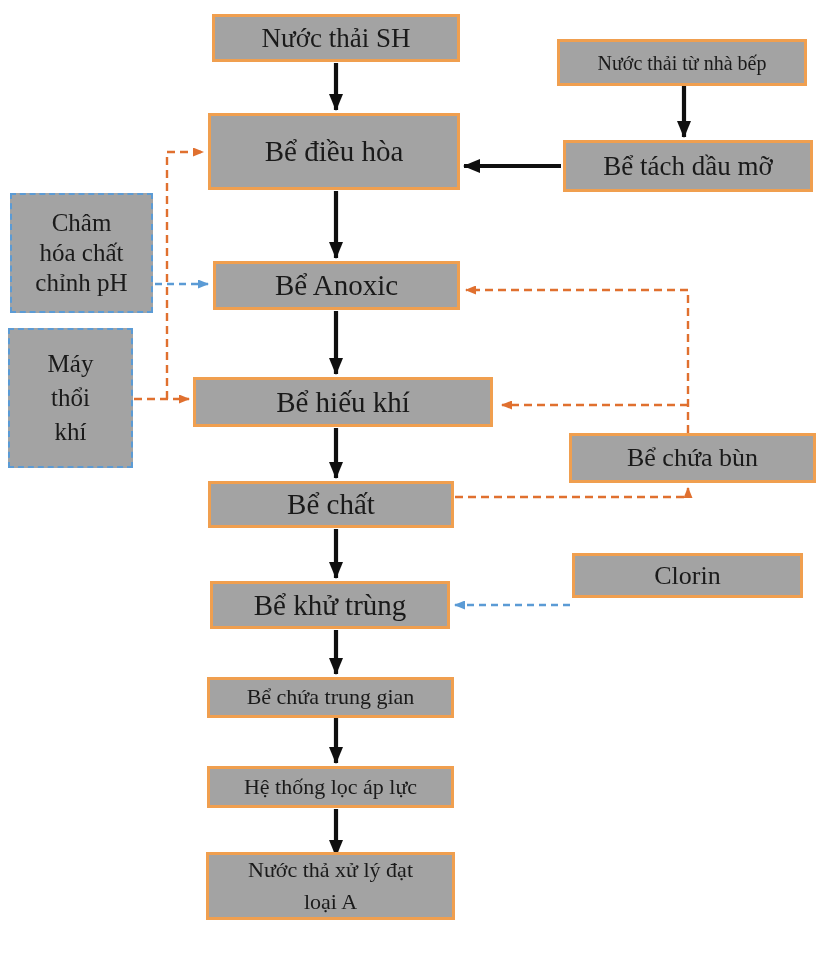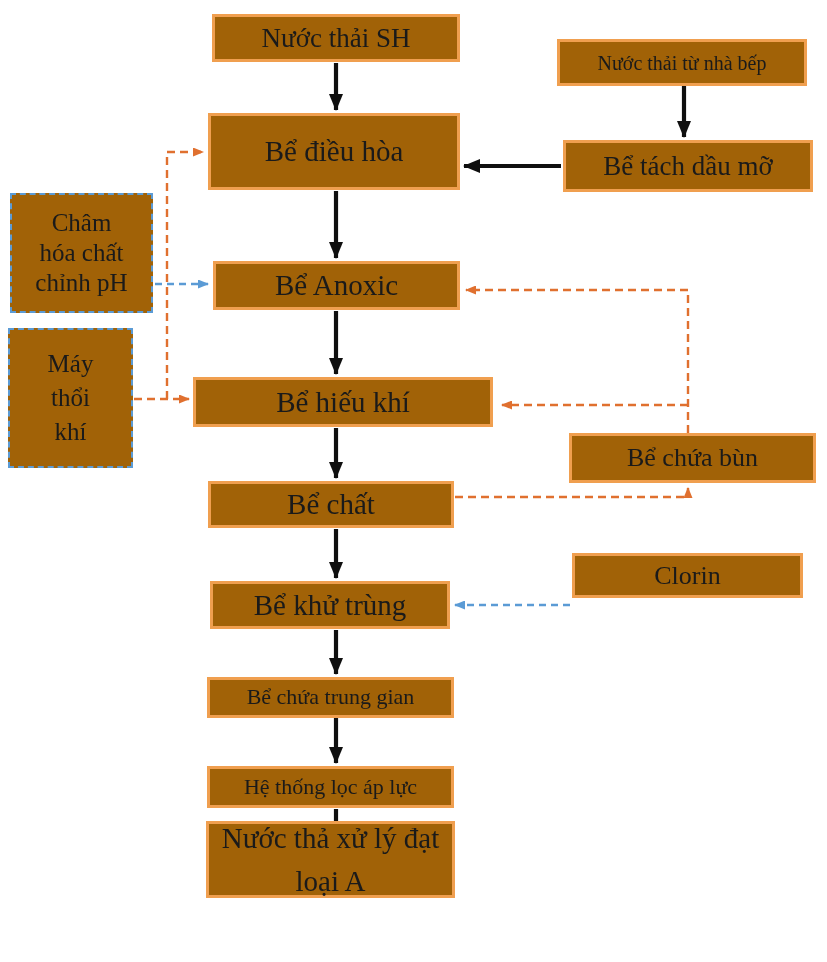--- a/index.html
+++ b/index.html
@@ -6,21 +6,21 @@
   body{background:#ffffff;}
   .canvas{
     position:relative;
     width:827px;height:962px;
     background:var(--background,#fff);
     overflow:hidden;
     font-family:"Liberation Serif","DejaVu Serif",serif;
   }
   .connectors{position:absolute;left:0;top:0;width:827px;height:962px;pointer-events:none;}
   .node{
-    position:absolute;box-sizing:border-box;background:#a16207;
+    position:absolute;box-sizing:border-box;background:#a3a3a3;
     display:flex;align-items:center;justify-content:center;
     text-align:center;color:var(--text,#1a1a1a);
     white-space:pre-line;line-height:1.2;
   }
   .orange-box{border:3px solid var(--box-border,#F09F4F);}
   .blue-box{border:2px dashed var(--blue-dash,#5B9BD5);}
   .black-arrow{stroke:var(--arrow-black,#0f0f0f);stroke-width:4.2;fill:none;}
   .orange-dash{stroke:var(--orange-dash,#E0702F);stroke-width:2.4;stroke-dasharray:8 5;fill:none;}
   .blue-dash{stroke:var(--blue-dash,#5B9BD5);stroke-width:2.4;stroke-dasharray:7 5;fill:none;}
   #mkblack path{fill:var(--arrow-black,#0f0f0f);}
@@ -92,16 +92,16 @@
   <div class="node orange-box" style="left:208px;top:481px;width:246px;height:47px;font-size:29px;">Bể chất</div>
 
   <div class="node orange-box" style="left:210px;top:581px;width:240px;height:48px;font-size:29px;">Bể khử trùng</div>
 
   <div class="node orange-box" style="left:572px;top:553px;width:231px;height:45px;font-size:26px;">Clorin</div>
 
   <div class="node orange-box" style="left:207px;top:677px;width:247px;height:41px;font-size:22px;">Bể chứa trung gian</div>
 
   <div class="node orange-box" style="left:207px;top:766px;width:247px;height:42px;font-size:22px;">Hệ thống lọc áp lực</div>
 
-  <div class="node orange-box" style="left:206px;top:821px;width:249px;height:77px;font-size:29px;line-height:1.45;">Nước thả xử lý đạt
+  <div class="node orange-box" style="left:206px;top:852px;width:249px;height:68px;font-size:22px;line-height:1.45;">Nước thả xử lý đạt
 loại A</div>
 
 </div>
 
 </body></html>

